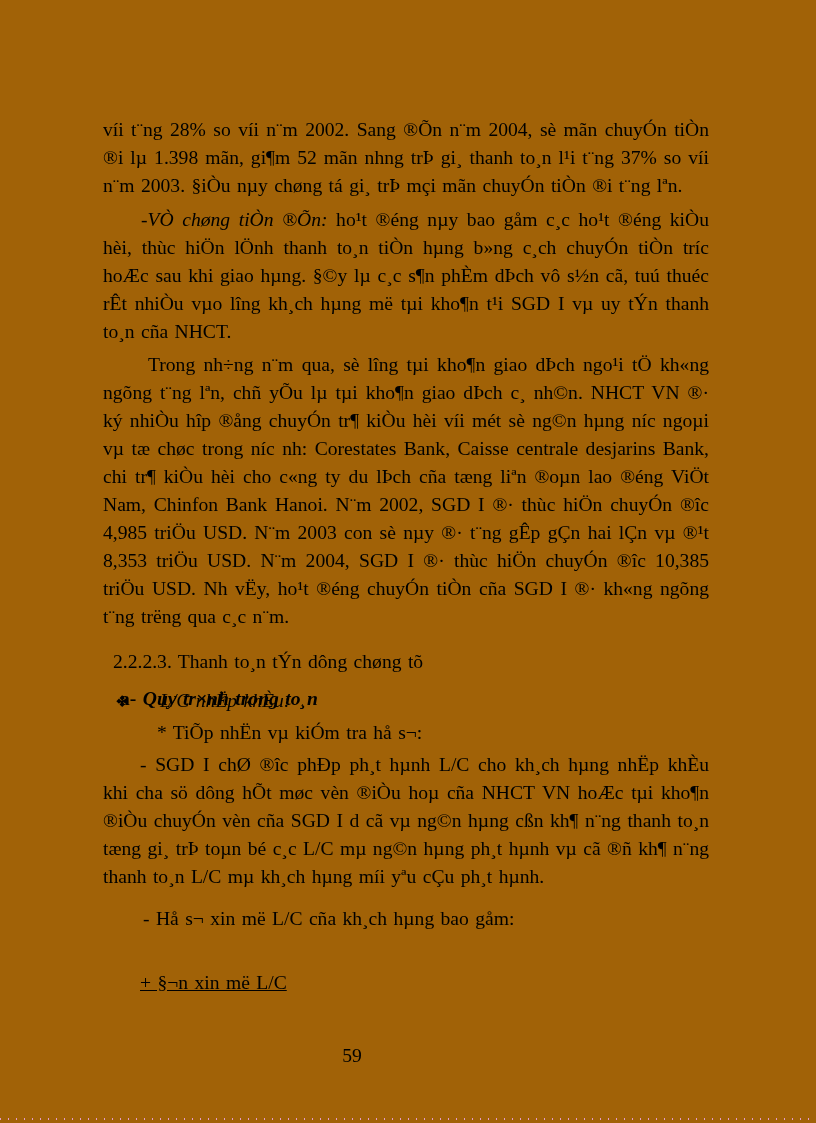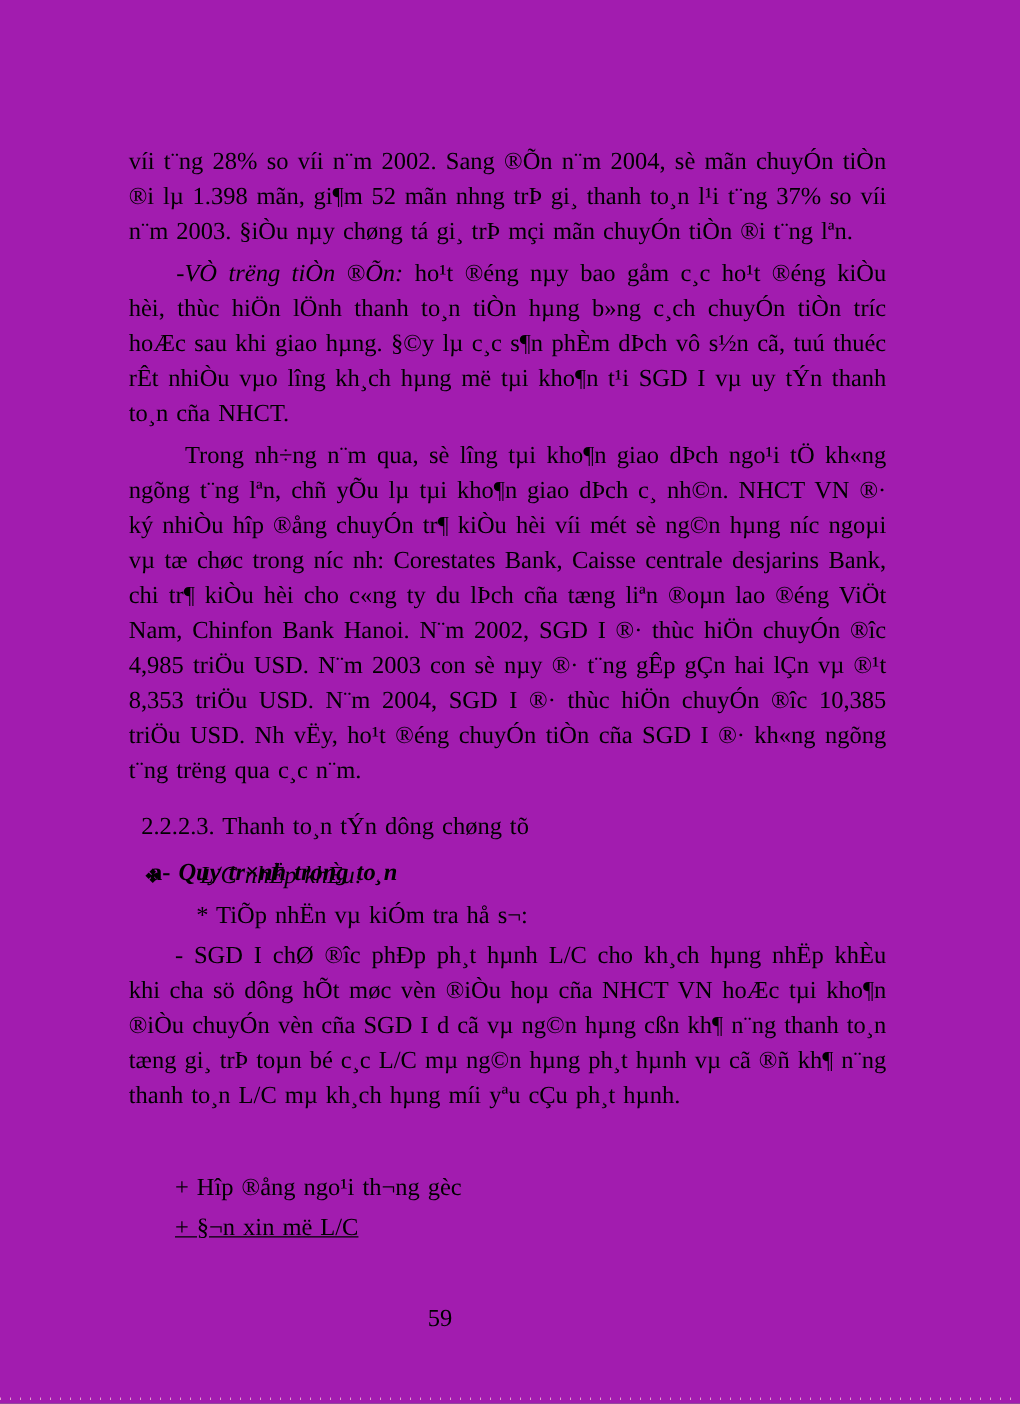--- a/index.html
+++ b/index.html
@@ -4,21 +4,21 @@
 <style>
   html, body {
     margin: 0;
     padding: 0;
     background: #888;
   }
   .page {
     position: relative;
     width: 816px;
     height: 1123px;
-    background: #a21caf;
+    background: #a16207;
     overflow: hidden;
     font-family: "Liberation Serif", "DejaVu Serif", serif;
     color: #000000;
   }
   .block {
     position: absolute;
     left: 103px;
     width: 606px;
     font-size: 19.6px;
     line-height: 28px;
@@ -68,36 +68,36 @@
     );
   }
 </style>
 </head>
 <body>
 
 <div class="page">
 
   <p class="block just p1">víi t¨ng 28% so víi n¨m 2002. Sang ®Õn n¨m 2004, sè mãn chuyÓn tiÒn ®i lµ 1.398 mãn, gi¶m 52 mãn nhng trÞ gi¸ thanh to¸n l¹i t¨ng 37% so víi n¨m 2003. §iÒu nµy chøng tá gi¸ trÞ mçi mãn chuyÓn tiÒn ®i t¨ng lªn.</p>
 
-  <p class="block just p2"><span class="lead-italic">-VÒ trëng tiÒn ®Õn:</span><span> ho¹t ®éng nµy bao gåm c¸c ho¹t ®éng kiÒu hèi, thùc hiÖn lÖnh thanh to¸n tiÒn hµng b»ng c¸ch chuyÓn tiÒn tríc hoÆc sau khi giao hµng. §©y lµ c¸c s¶n phÈm dÞch vô s½n cã, tuú thuéc rÊt nhiÒu vµo lîng kh¸ch hµng më tµi kho¶n t¹i SGD I vµ uy tÝn thanh to¸n cña NHCT.</span></p>
+  <p class="block just p2"><span class="lead-italic">-VÒ chøng tiÒn ®Õn:</span><span> ho¹t ®éng nµy bao gåm c¸c ho¹t ®éng kiÒu hèi, thùc hiÖn lÖnh thanh to¸n tiÒn hµng b»ng c¸ch chuyÓn tiÒn tríc hoÆc sau khi giao hµng. §©y lµ c¸c s¶n phÈm dÞch vô s½n cã, tuú thuéc rÊt nhiÒu vµo lîng kh¸ch hµng më tµi kho¶n t¹i SGD I vµ uy tÝn thanh to¸n cña NHCT.</span></p>
 
   <p class="block just p3">Trong nh÷ng n¨m qua, sè lîng tµi kho¶n giao dÞch ngo¹i tÖ kh«ng ngõng t¨ng lªn, chñ yÕu lµ tµi kho¶n giao dÞch c¸ nh©n. NHCT VN ®· ký nhiÒu hîp ®ång chuyÓn tr¶ kiÒu hèi víi mét sè ng©n hµng níc ngoµi vµ tæ chøc trong níc nh: Corestates Bank, Caisse centrale desjarins Bank, chi tr¶ kiÒu hèi cho c«ng ty du lÞch cña tæng liªn ®oµn lao ®éng ViÖt Nam, Chinfon Bank Hanoi. N¨m 2002, SGD I ®· thùc hiÖn chuyÓn ®îc 4,985 triÖu USD. N¨m 2003 con sè nµy ®· t¨ng gÊp gÇn hai lÇn vµ ®¹t 8,353 triÖu USD. N¨m 2004, SGD I ®· thùc hiÖn chuyÓn ®îc 10,385 triÖu USD. Nh vËy, ho¹t ®éng chuyÓn tiÒn cña SGD I ®· kh«ng ngõng t¨ng trëng qua c¸c n¨m.</p>
 
   <h3 class="block heading">2.2.2.3. Thanh to¸n tÝn dông chøng tõ</h3>
 
   <h4 class="block subheading"><span>a-</span> <span class="it">Quy tr×nh trong to¸n</span></h4>
 
   <div class="block step">* TiÕp nhËn vµ kiÓm tra hå s¬:</div>
 
   <div class="block lc-line"><span class="bullet">❖</span><span class="it">L/C nhËp khÈu:</span></div>
 
   <p class="block just item-conditions">- SGD I chØ ®îc phÐp ph¸t hµnh L/C cho kh¸ch hµng nhËp khÈu khi cha sö dông hÕt møc vèn ®iÒu hoµ cña NHCT VN hoÆc tµi kho¶n ®iÒu chuyÓn vèn cña SGD I d cã vµ ng©n hµng cßn kh¶ n¨ng thanh to¸n tæng gi¸ trÞ toµn bé c¸c L/C mµ ng©n hµng ph¸t hµnh vµ cã ®ñ kh¶ n¨ng thanh to¸n L/C mµ kh¸ch hµng míi yªu cÇu ph¸t hµnh.</p>
 
+  <div class="block item-dossier">- Hå s¬ xin më L/C cña kh¸ch hµng bao gåm:</div>
 
-  <div class="block item-contract">+ Hîp ®ång ngo¹i th¬ng gèc</div>
 
   <div class="block item-application">+ §¬n xin më L/C</div>
 
   <div class="page-number">59</div>
 
   <div class="bottom-dotted-line"></div>
 
 </div>
 
 </body></html>

